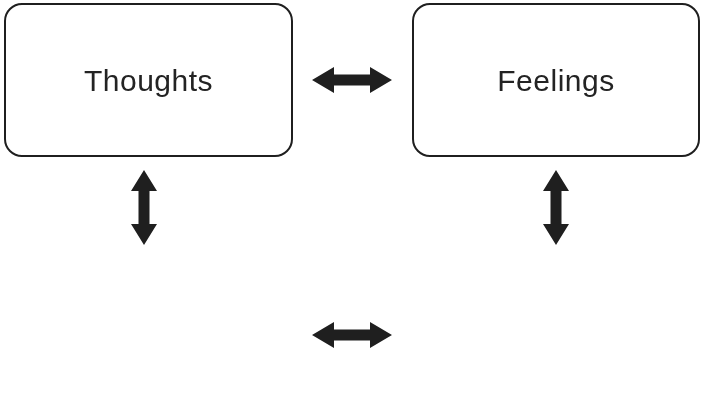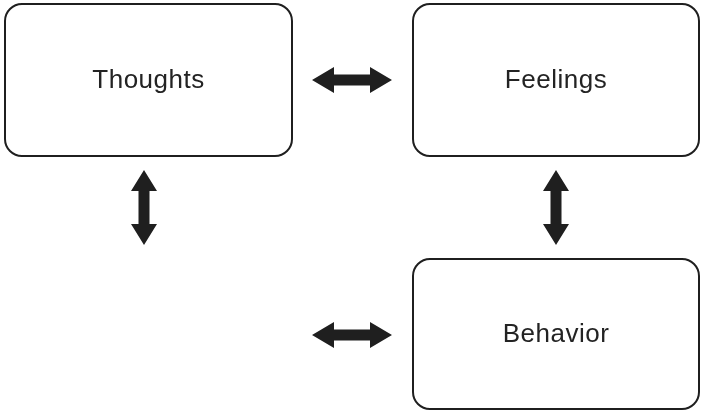--- a/index.html
+++ b/index.html
@@ -18,21 +18,21 @@
   .node {
     position: absolute;
     background: var(--background, #fff);
     border: 2.5px solid var(--line, #1f1f1f);
     border-radius: 18px;
     display: flex;
     align-items: center;
     justify-content: center;
   }
   .node-label {
-    font-size: 26px;
+    font-size: 30px;
     line-height: 1.3;
     letter-spacing: 0.5px;
     color: var(--text, #232323);
     text-align: center;
     white-space: pre-line;
   }
   #node-thoughts { left: 4px;   top: 3px;   width: 289px; height: 154px; }
   #node-feelings { left: 412px; top: 3px;   width: 288px; height: 154px; }
   #node-physical { left: 3px;   top: 258px; width: 290px; height: 152px; }
   #node-behavior { left: 412px; top: 258px; width: 288px; height: 152px; }
@@ -50,23 +50,20 @@
 
   <div class="node" id="node-thoughts">
     <span class="node-label">Thoughts</span>
   </div>
 
   <div class="node" id="node-feelings">
     <span class="node-label">Feelings</span>
   </div>
 
 
-  <div class="node" id="node-behavior">
-    <span class="node-label">Behavior</span>
-  </div>
 
   <svg class="arrow" id="arrow-thoughts-feelings" width="80" height="26" viewBox="0 0 80 26" aria-hidden="true">
     <polygon fill="currentColor" points="0,13 22,0 22,7.5 58,7.5 58,0 80,13 58,26 58,18.5 22,18.5 22,26"></polygon>
   </svg>
 
   <svg class="arrow" id="arrow-physical-behavior" width="80" height="26" viewBox="0 0 80 26" aria-hidden="true">
     <polygon fill="currentColor" points="0,13 22,0 22,7.5 58,7.5 58,0 80,13 58,26 58,18.5 22,18.5 22,26"></polygon>
   </svg>
 
   <svg class="arrow" id="arrow-thoughts-physical" width="26" height="75" viewBox="0 0 26 75" aria-hidden="true">

